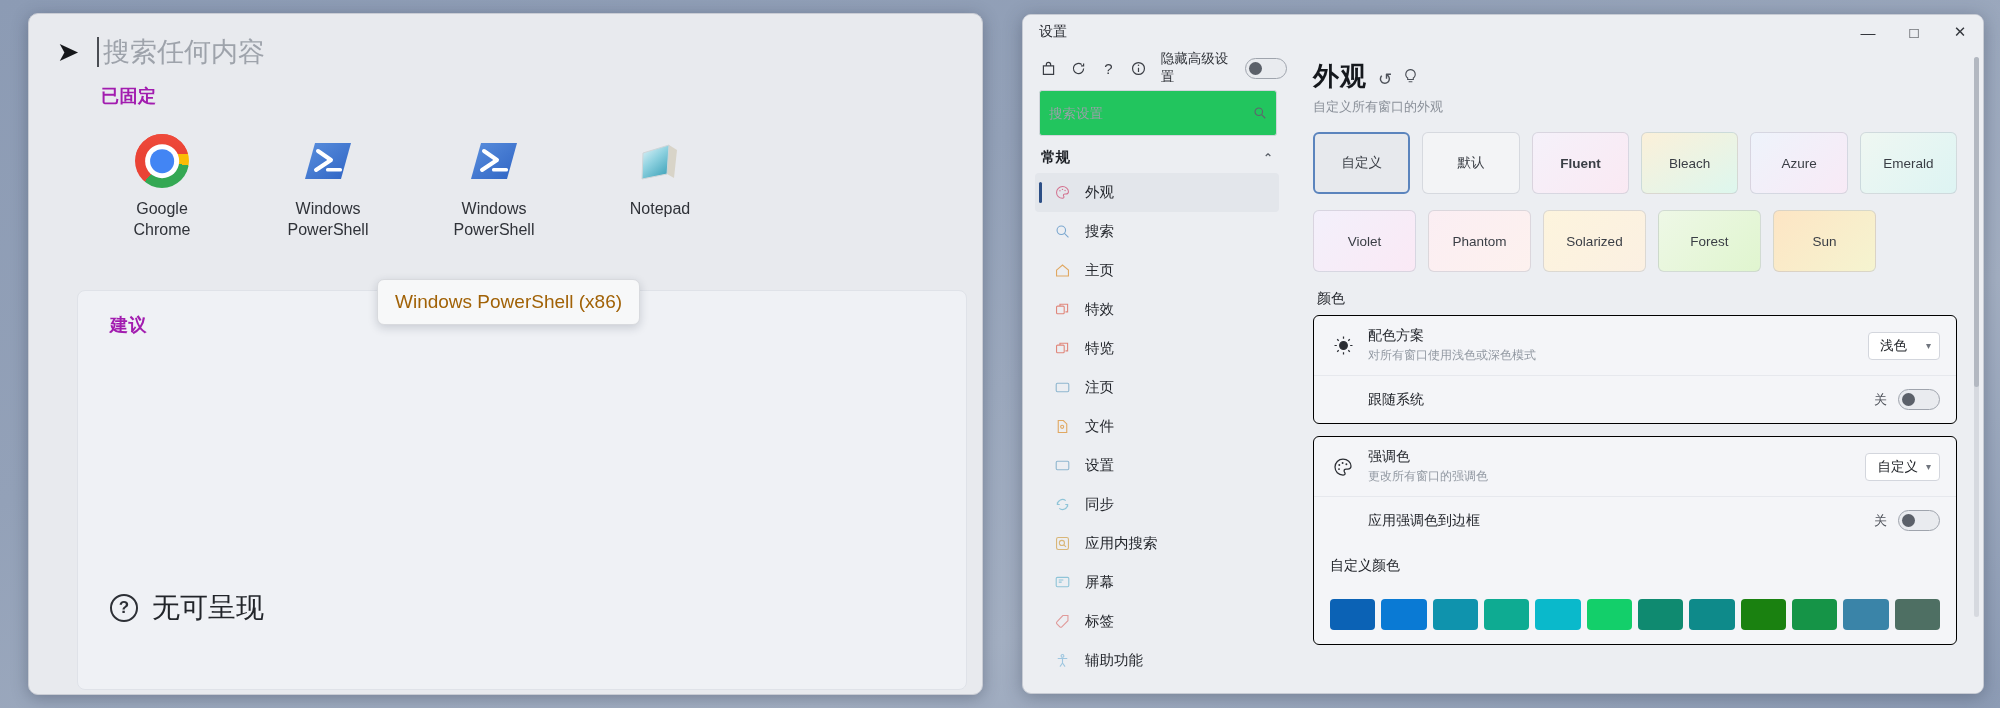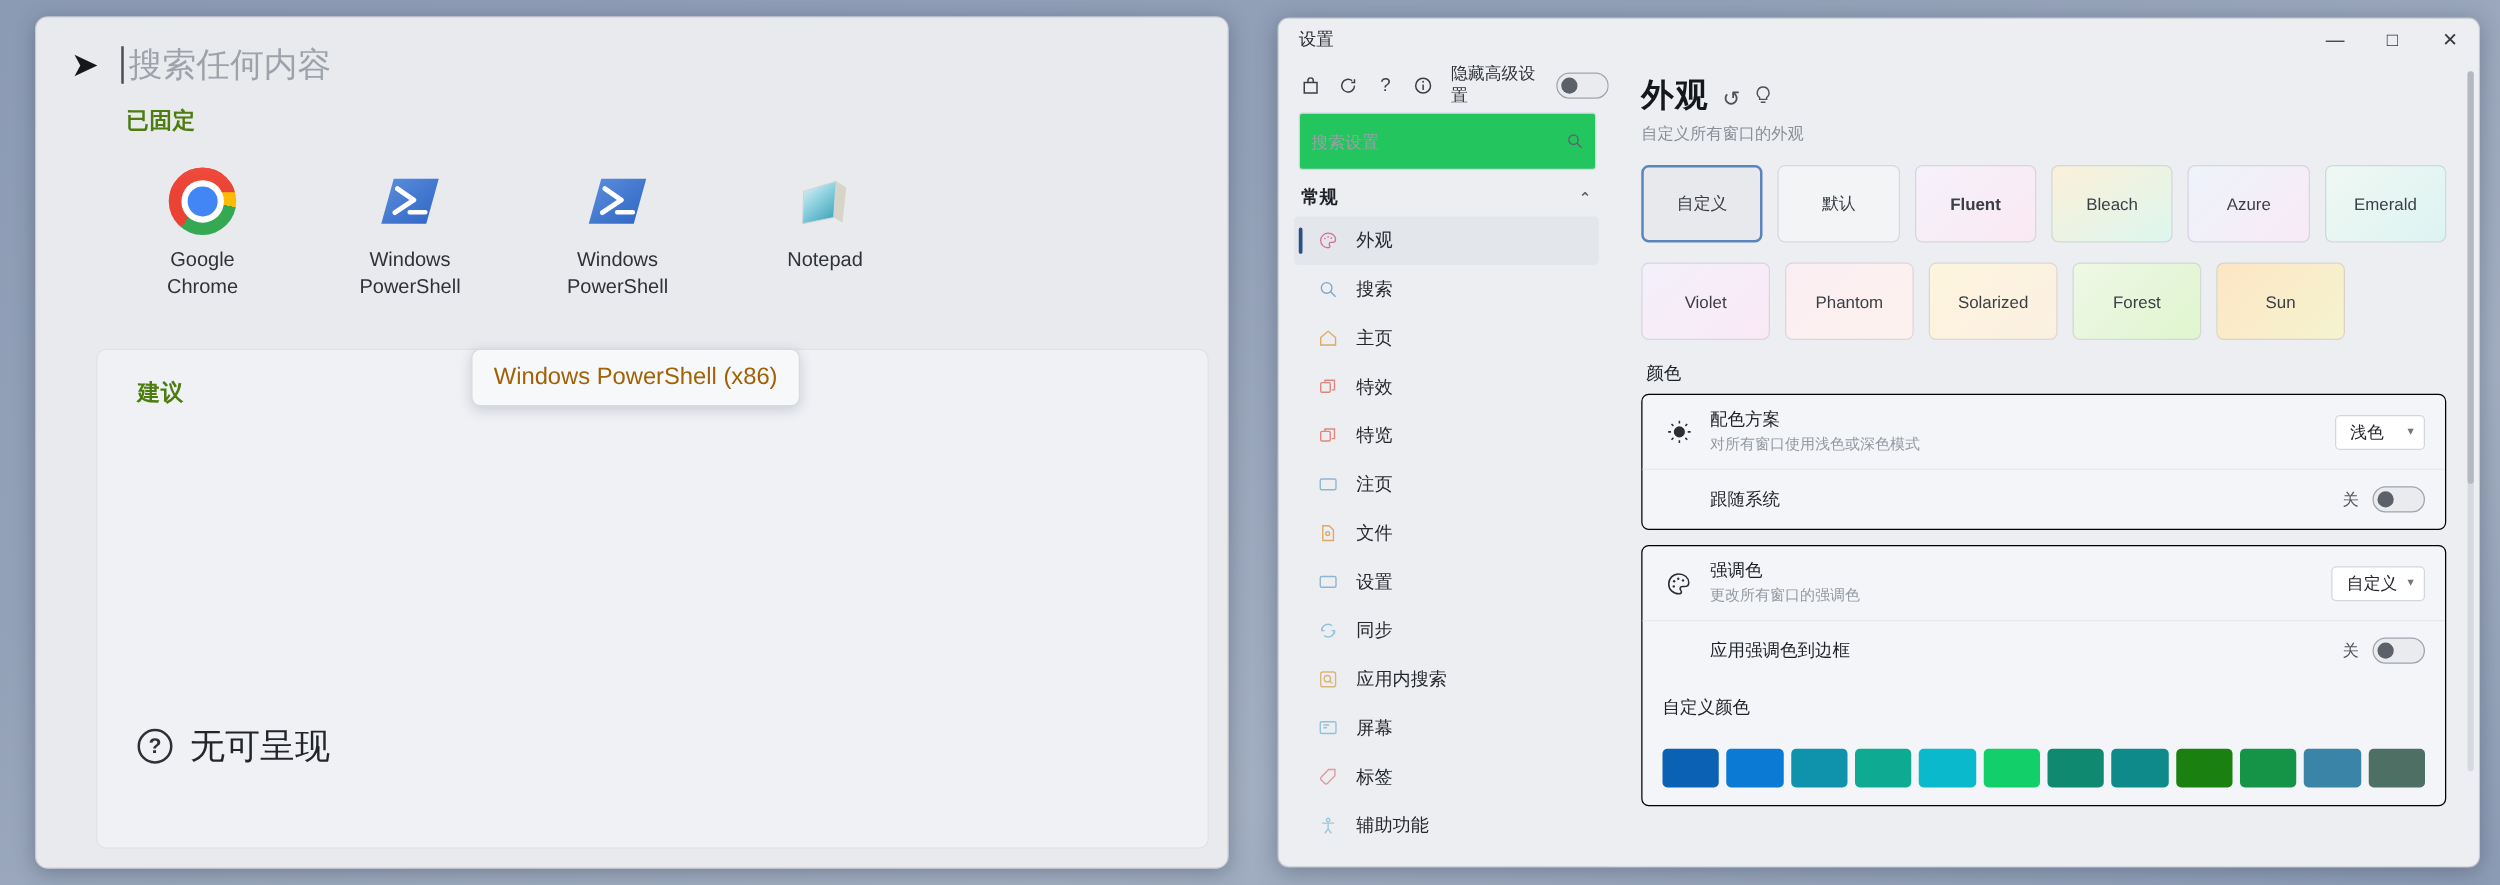--- a/index.html
+++ b/index.html
@@ -39,21 +39,21 @@
     width: 2px; height: 30px; background: #4a4d53; margin-right: 2px; flex: 0 0 auto;
   }
   #launcher-search-input {
     border: none; background: transparent; outline: none;
     font-family: inherit; font-size: 27px; color: #2a2d33;
     width: 600px; padding: 0 2px;
   }
   #launcher-search-input::placeholder { color: #9ea3ab; }
 
   .sec-title {
-    font-size: 18px; font-weight: bold; color: #4d7c0f;
+    font-size: 18px; font-weight: bold; color: #a21caf;
     padding: 6px 0 0 72px;
     letter-spacing: .5px;
     font-family: Liberation Mono, monospace;
   }
   #pinned-grid {
     display: flex;
     padding: 18px 0 8px 58px;
     gap: 16px;
   }
   .app-tile {
@@ -102,21 +102,21 @@
     border-radius: 7px;
     padding: 11px 17px;
     font-size: 19px; color: #a16207;
     box-shadow: 0 3px 10px rgba(30,40,60,.18);
     white-space: nowrap;
     z-index: 20;
   }
 
   #suggestions {
     position: absolute;
-    left: 48px; top: 265px;
+    left: 48px; top: 276px;
     width: 890px; height: 400px;
     background: #eff1f5;
     border-radius: 8px;
     border: 1px solid #dfe2e8;
   }
   #suggestions .sec-title { padding: 22px 0 0 32px; }
   #empty-state {
     position: absolute; left: 32px; bottom: 62px;
     display: flex; align-items: center; gap: 14px;
   }

